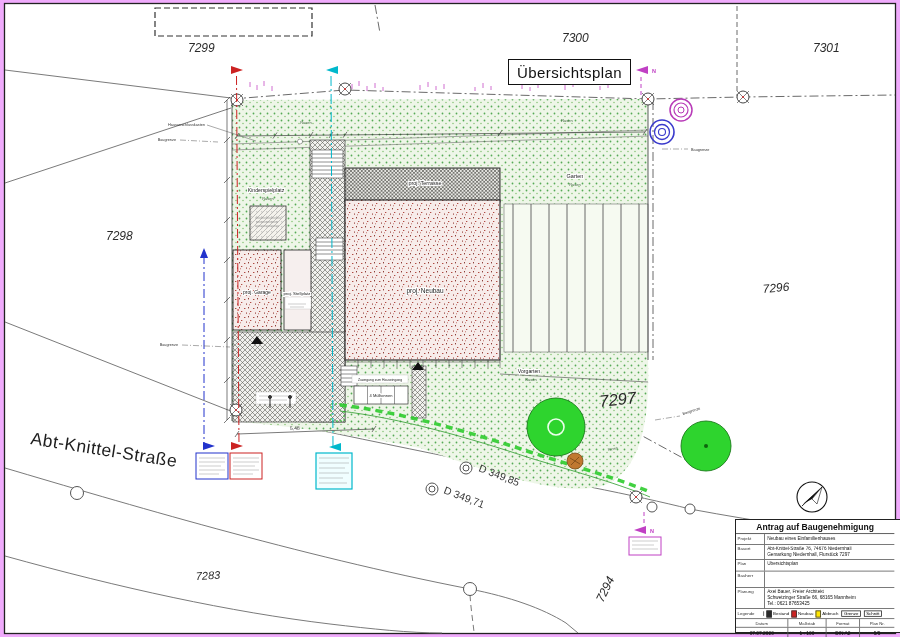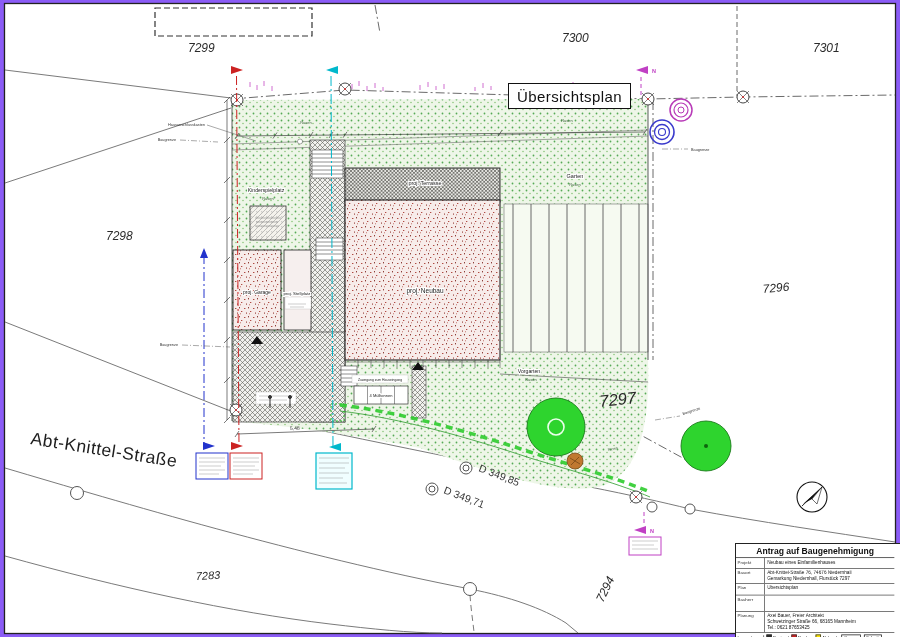--- a/index.html
+++ b/index.html
@@ -1,19 +1,19 @@
 <!DOCTYPE html>
 <html><head>
 <meta charset="utf-8">
 <style>
   html,body{margin:0;padding:0;background:#fff;}
-  #sheet{position:relative;width:900px;height:637px;background:#8b5cf6;overflow:hidden;
+  #sheet{position:relative;width:900px;height:637px;background:#f0abfc;overflow:hidden;
          font-family:"Liberation Sans",sans-serif;}
   #drawing{position:absolute;left:0;top:0;}
-  .overlay{position:absolute;box-sizing:border-box;margin-top:24px;}
+  .overlay{position:absolute;box-sizing:border-box;}
   
   #plan-title{left:508px;top:59px;width:123px;height:26px;border:1.4px solid #111;
     background:#fff;display:flex;align-items:center;justify-content:center;
     font-size:15px;letter-spacing:.4px;color:#111;}
   
   #titleblock{left:735px;top:519px;width:186px;height:114px;border:1.1px solid #222;background:#fff;}
   #tb-scale{width:203px;height:146px;transform:scale(.78);transform-origin:0 0;}
   .tb-head{height:17px;border-bottom:.8px solid #333;display:flex;align-items:center;
     justify-content:center;font-size:11px;font-weight:bold;color:#111;}
   .tb-row{display:flex;border-bottom:.8px solid #555;}

